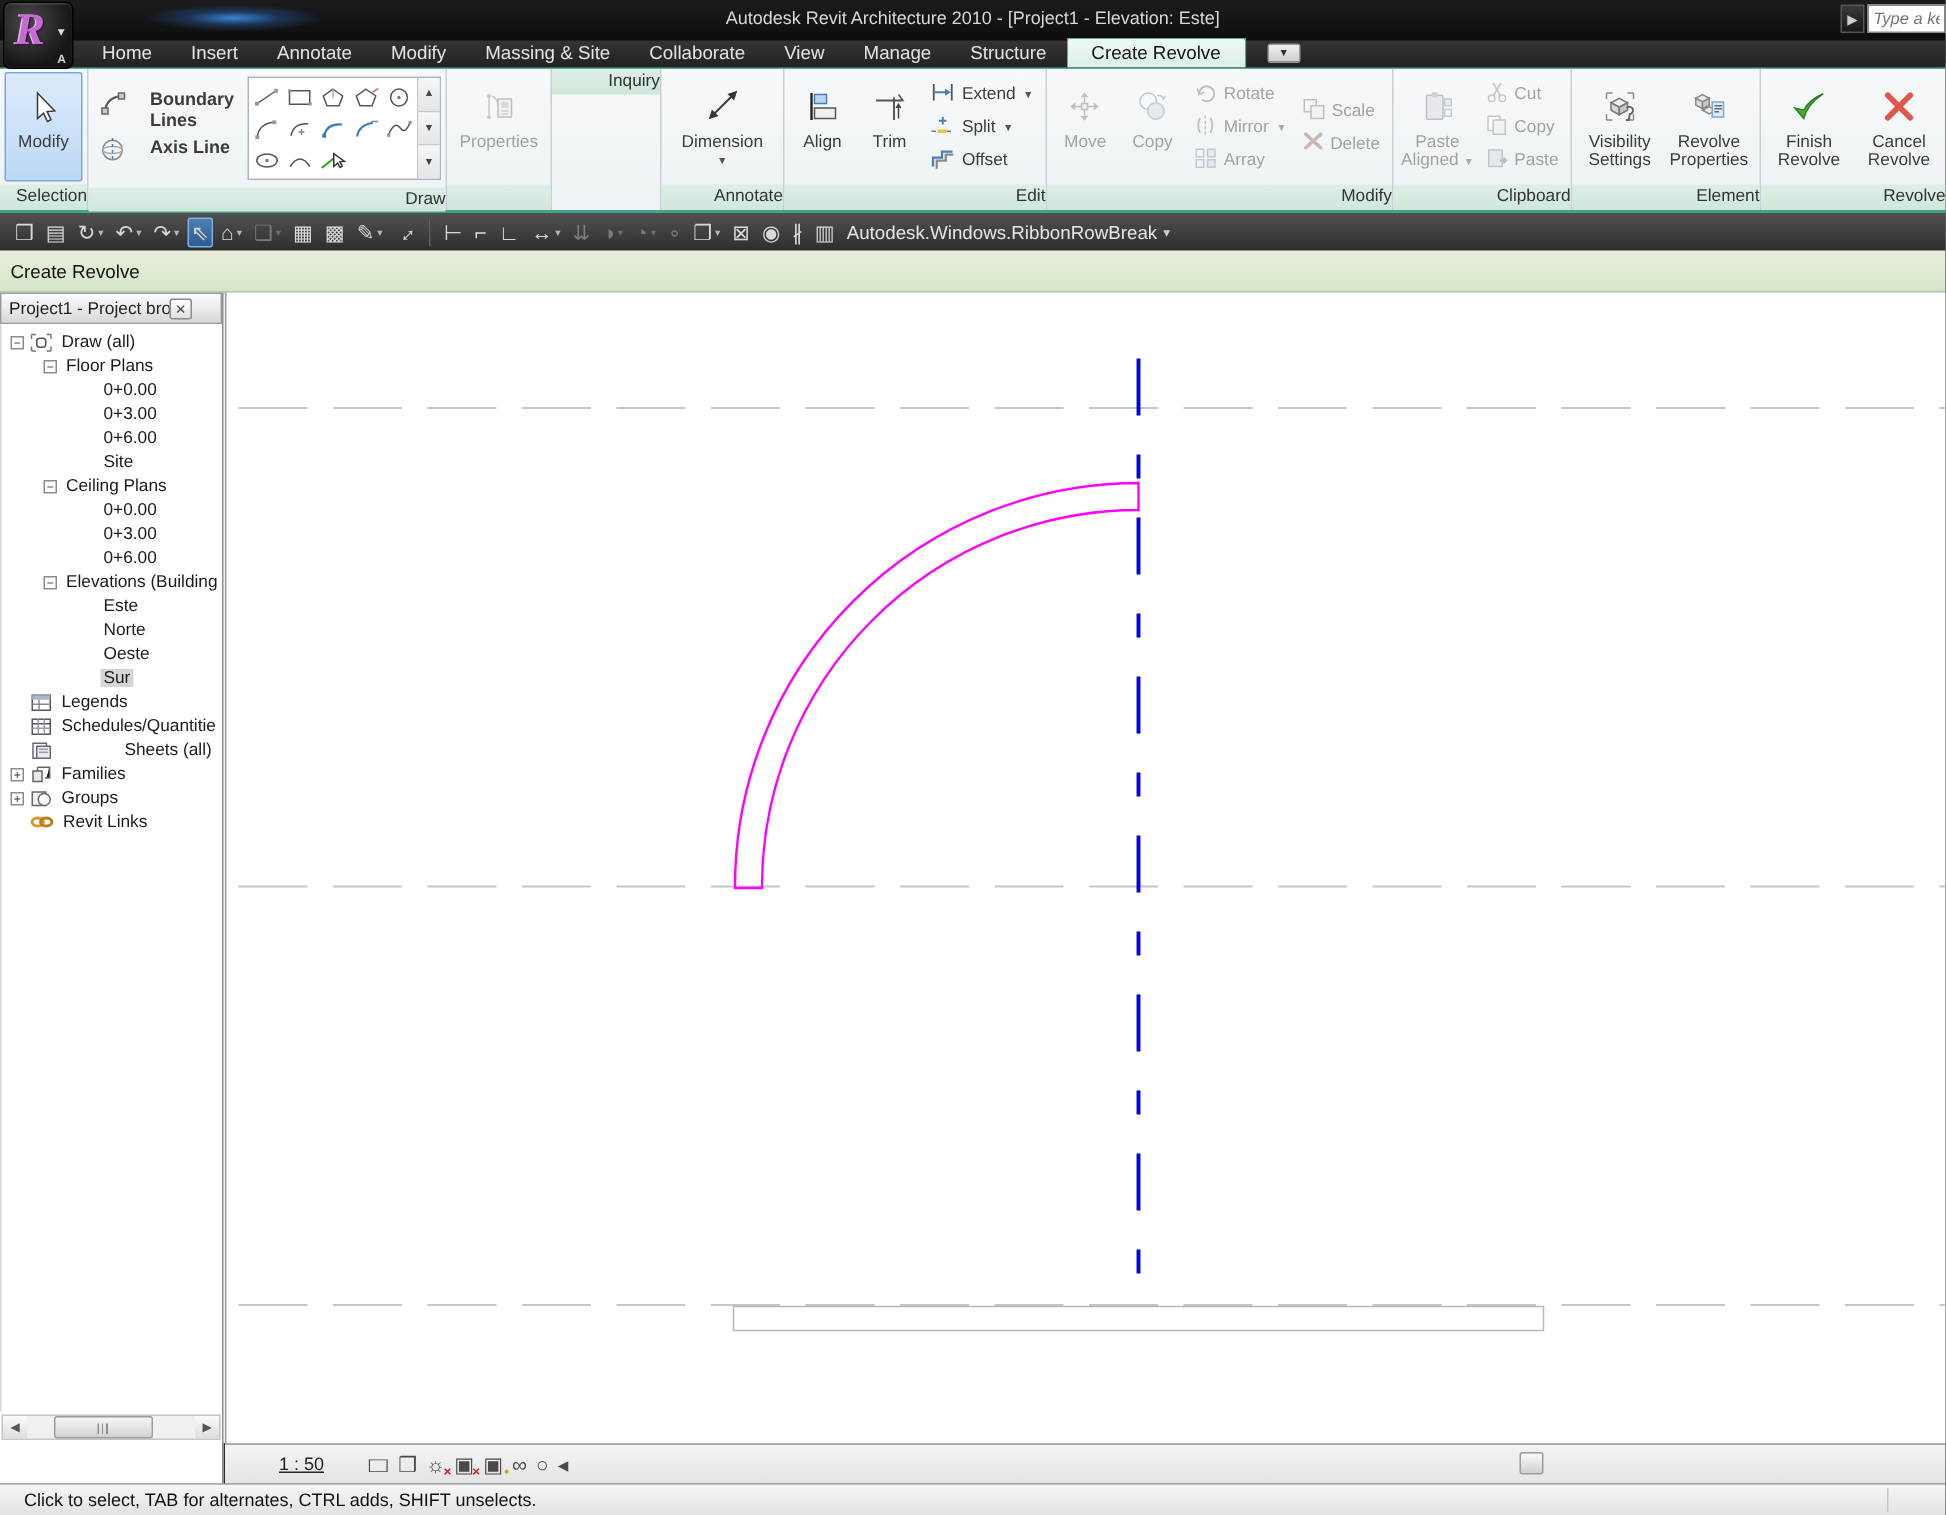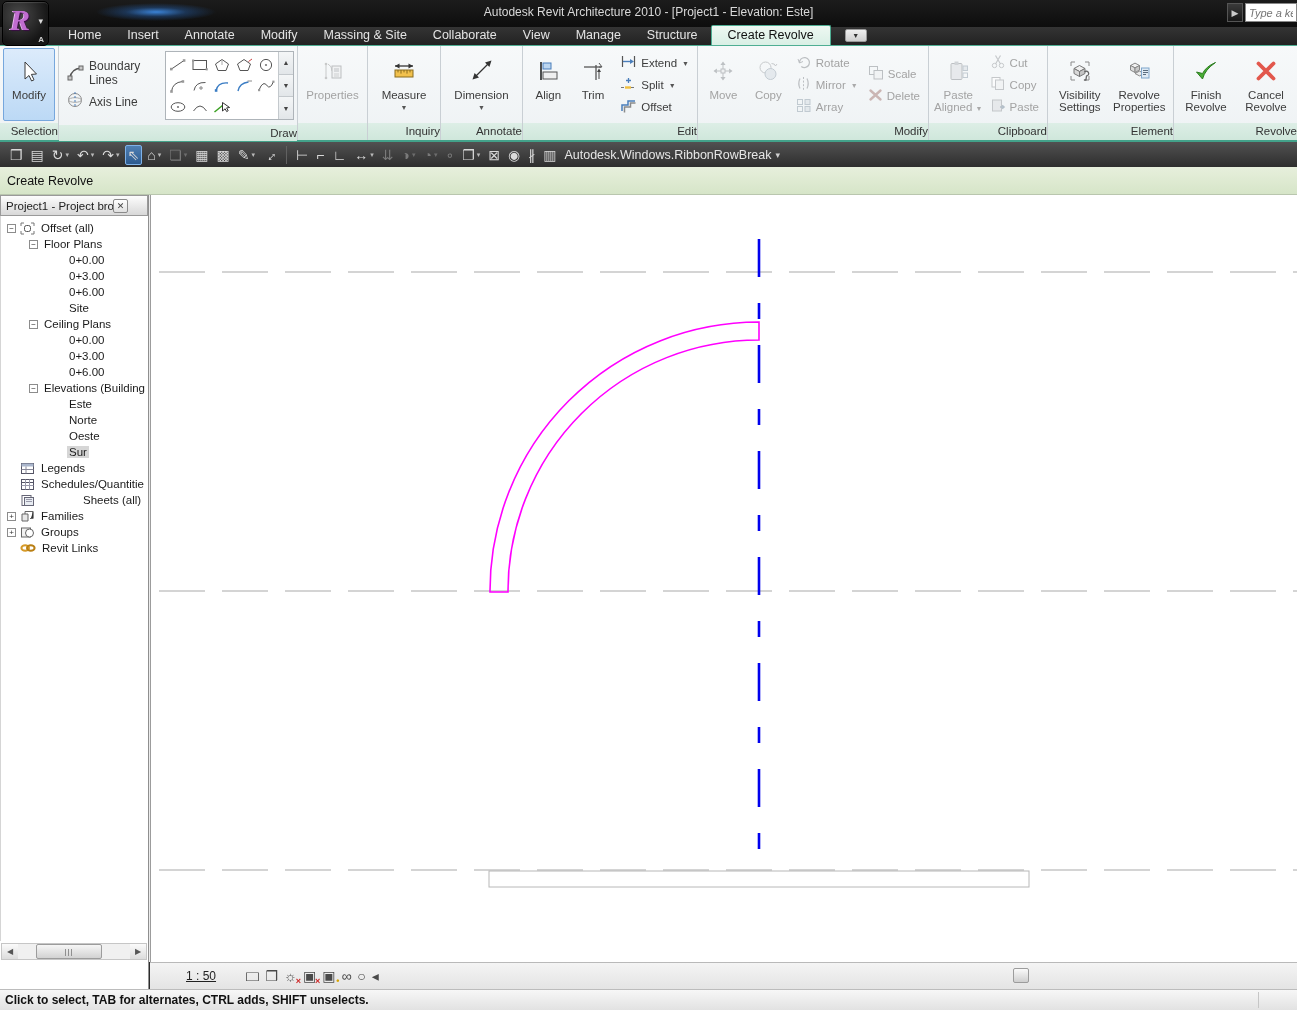--- a/index.html
+++ b/index.html
@@ -50,21 +50,21 @@
   .bigbtn .bicon { height:36px; display:flex; align-items:center; justify-content:center; }
   .bigbtn.sel { background:linear-gradient(#dcebfb,#bcd9f5); border:1px solid #76a7dd; }
   .bigbtn.dis, .smallbtn.dis { color:#a3a3a3; }
   .bigbtn.dis svg, .smallbtn.dis svg { opacity:.65; filter:grayscale(.6); }
   .dda { font-size:7px; color:#555; margin-top:1px; }
   .dis .dda { color:#aaa; }
   .stack { display:flex; flex-direction:column; justify-content:center; gap:2px; padding:0 2px; }
   .smallbtn { display:flex; align-items:center; gap:4px; font-size:11.5px; color:#3c3c3c; height:20px; padding:0 3px; }
   .smallbtn .dda { margin:2px 0 0 1px; }
   .drawrows { display:flex; flex-direction:column; justify-content:center; gap:4px; padding:0 4px; }
-  .drawrow { display:flex; align-items:center; gap:5px; font-size:12px; color:#3c3c3c; }
+  .drawrow { display:flex; gap:16px; font-size:12px; color:#3c3c3c;font-weight:bold; }
   .gallery { margin:3px 0 3px 4px; background:#fff; border:1px solid #aeb4b9; display:flex; }
   .gal-grid { display:grid; grid-template-columns:repeat(5,22px); grid-auto-rows:21px; padding:2px 1px; }
   .gal-cell { display:flex; align-items:center; justify-content:center; }
   .gal-scroll { width:15px; border-left:1px solid #c4c9cd; display:flex; flex-direction:column; }
   .gal-scroll span { flex:1; display:flex; align-items:center; justify-content:center; font-size:7px; color:#444;
     background:linear-gradient(#f4f6f7,#e2e6e9); border-bottom:1px solid #c4c9cd; }
   .gal-scroll span:last-child { border-bottom:none; }
 
   
   .qtoolbar { position:absolute; left:0; top:142px; width:1297px; height:25px;
@@ -128,21 +128,21 @@
   .vbtn .ov.red { color:#cc2222; }
   .vbtn .ov.yellow { color:#d8a300; }
   .vbtn.wide { transform:scaleX(1.5); margin:0 6px; }
   .vb-smallthumb { position:absolute; left:863px; top:5px; width:16px; height:15px; border:1px solid #9c9c9c;
     border-radius:2px; background:linear-gradient(#fafafa,#cfcfcf); }
   .browser-bottom-strip { position:absolute; left:0; top:962px; width:149px; height:27px; background:#fff; border-right:1px solid #8f8f8f; }
 
   
   .statusbar { position:absolute; left:0; top:989px; width:1297px; height:21px;
     background:linear-gradient(#f7f7f7,#e2e2e2); border-top:1px solid #bcbcbc; display:flex; align-items:center; }
-  .statusbar .msg { font-size:12px; color:#111; margin-left:5px;font-weight:bold; }
+  .statusbar .msg { font-size:12px; color:#111; margin-left:16px; }
   .status-sep { position:absolute; right:38px; top:2px; bottom:2px; width:1px; background:#c6c6c6; }
 </style>
 </head>
 <body>
 
 <div id="app">
 
   <div class="titlebar">
     <div class="blue-glow"></div>
     <div class="win-title">Autodesk Revit Architecture 2010 - [Project1 - Elevation: Este]</div>
@@ -319,35 +319,20 @@
                 <line x1="12" y1="16" x2="17" y2="16" stroke="#b6bcc2"></line>
               </svg>
             </span>
           <span>Properties</span>
         </div>
       </div>
       <div class="rpanel-cap"></div>
     </div>
 
     <div class="rpanel" style="width:73px">
-      <div class="rpanel-body" style="justify-content:center">
-        <div class="bigbtn" style="width:62px">
-          <span class="bicon">
-              <svg width="24" height="22" viewBox="0 0 24 22">
-                <line x1="3" y1="6" x2="21" y2="6" stroke="#333" stroke-width="1.3"></line>
-                <path d="M3 6 l4.5 -2.6 v5.2 Z" fill="#333"></path>
-                <path d="M21 6 l-4.5 -2.6 v5.2 Z" fill="#333"></path>
-                <rect x="3" y="10" width="18" height="7" fill="#f2c14d" stroke="#8a6d1f"></rect>
-                <path d="M6 10 v2.4 M9 10 v3.6 M12 10 v2.4 M15 10 v3.6 M18 10 v2.4" stroke="#8a6d1f"></path>
-              </svg>
-            </span>
-          <span>Measure</span>
-          <span class="dda">▼</span>
-        </div>
-      </div>
       <div class="rpanel-cap">Inquiry</div>
     </div>
 
     <div class="rpanel" style="width:82px">
       <div class="rpanel-body" style="justify-content:center">
         <div class="bigbtn" style="width:70px">
           <span class="bicon">
               <svg width="24" height="24" viewBox="0 0 24 24">
                 <line x1="5" y1="18" x2="19" y2="4" stroke="#333" stroke-width="1.2"></line>
                 <path d="M2.5 20.5 L9 18.4 L4.6 14 Z" fill="#333"></path>
@@ -694,21 +679,21 @@
       </div>
       <div class="tree" id="tree">
           <div class="trow" style="padding-left: 6px;">
             <span class="exp">−</span>
             <span class="ticon">
               <svg width="15" height="13" viewBox="0 0 15 13">
                 <path d="M1 1 h3 M1 1 v3 M14 1 h-3 M14 1 v3 M1 12 h3 M1 12 v-3 M14 12 h-3 M14 12 v-3" stroke="#777" fill="none"></path>
                 <rect x="4.5" y="3.5" width="6" height="6" rx="2" fill="none" stroke="#555"></rect>
               </svg>
             </span>
-            <span class="lbl">Offset (all)</span>
+            <span class="lbl">Draw (all)</span>
           </div>
           <div class="trow" style="padding-left: 28px;">
             <span class="exp">−</span>
             <span class="lbl">Floor Plans</span>
           </div>
           <div class="trow" style="padding-left: 66px;">
             <span class="lbl">0+0.00</span>
           </div>
           <div class="trow" style="padding-left: 66px;">
             <span class="lbl">0+3.00</span>

